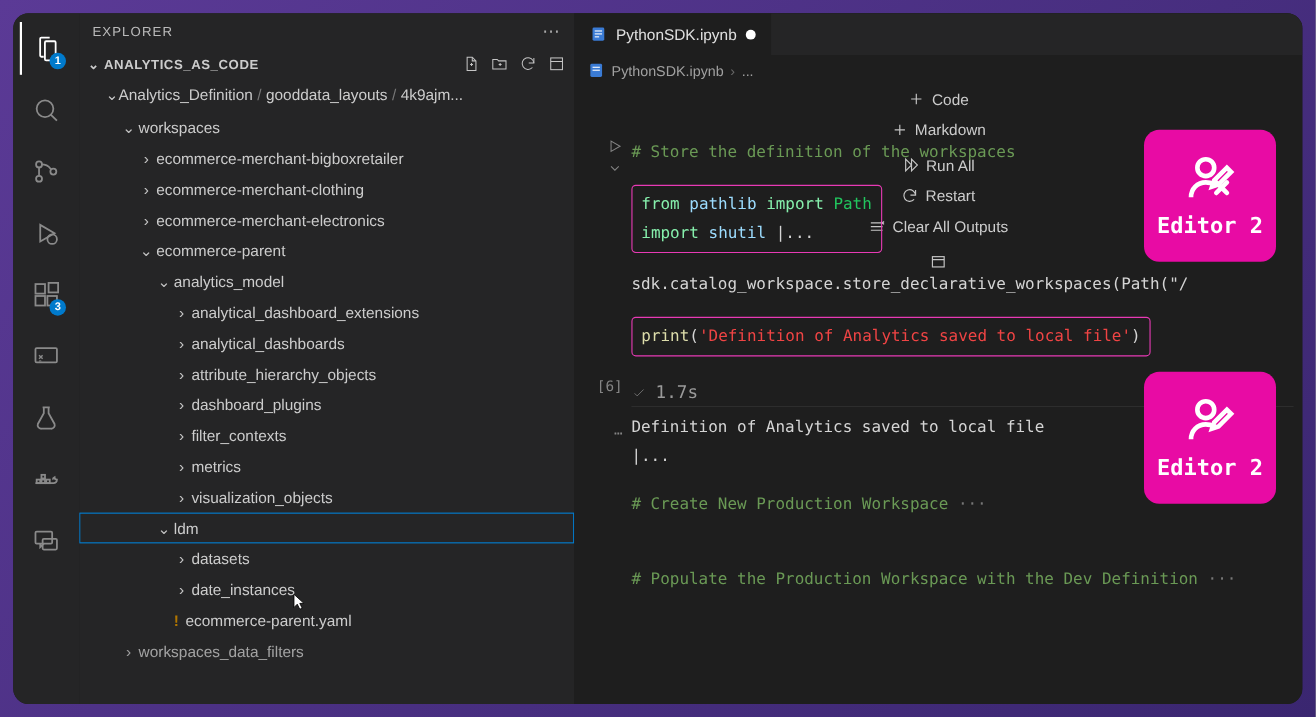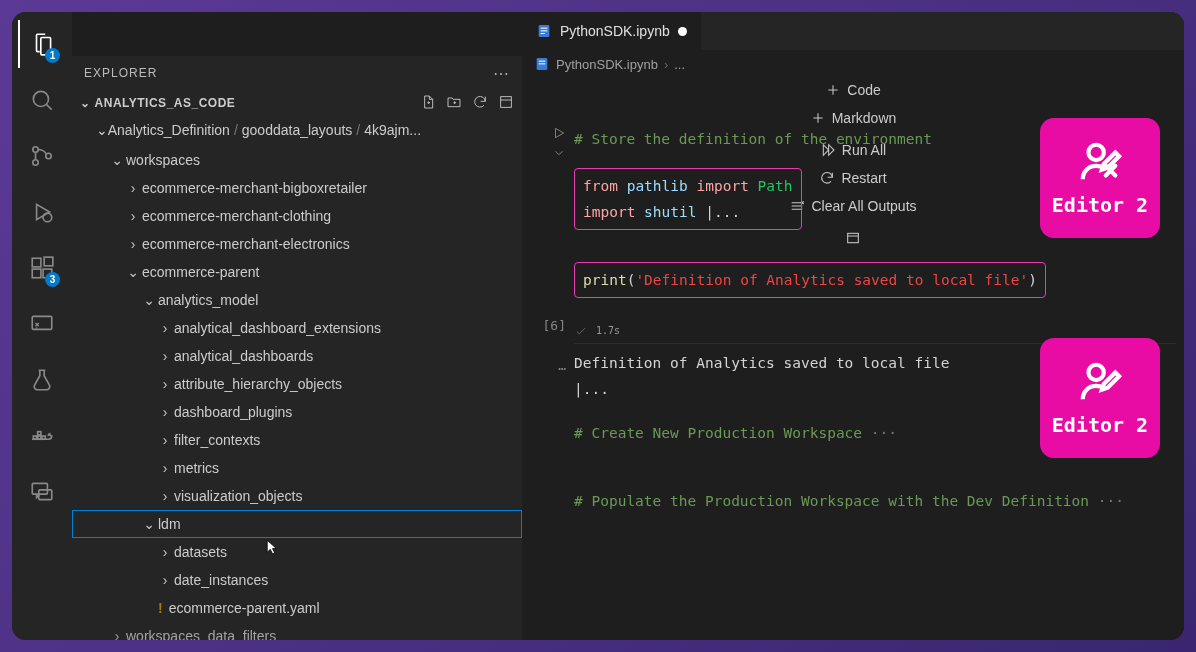--- a/index.html
+++ b/index.html
@@ -56,21 +56,20 @@
   align-items: center;
   justify-content: center;
 }
 .sidebar {
   width: 450px;
   background: #252526;
   display: flex;
   flex-direction: column;
   color: #ccc;
   overflow: hidden;
-  margin-top: 44px;
 }
 .sidebar-header {
   height: 34px;
   display: flex;
   align-items: center;
   justify-content: space-between;
   padding: 0 12px;
   font-size: 12px;
   letter-spacing: 1px;
   color: #bbb;
@@ -202,21 +201,21 @@
   align-items: flex-end;
   padding-right: 8px;
   color: #858585;
   font-size: 13px;
   gap: 6px;
 }
 .gutter svg { width: 14px; height: 14px; stroke: #858585; fill: none; stroke-width: 1.6; }
 .cell-body { flex: 1; }
 .code-line { line-height: 26px; white-space: pre; }
 .comment { color: #6a9955; }
-.kw { color: #fca5a5; }
+.kw { color: #86efac; }
 .mod { color: #22c55e; }
 .id { color: #9cdcfe; }
 .fn { color: #dcdcaa; }
 .str { color: #ef4444; }
 .plain { color: #d4d4d4; }
 .box {
   border: 1px solid #e83ab5;
   border-radius: 4px;
   padding: 4px 8px;
   display: inline-block;
@@ -224,21 +223,21 @@
 }
 .output {
   color: #d4d4d4;
   line-height: 26px;
 }
 .exec-row {
   display: flex;
   align-items: center;
   gap: 8px;
   color: #9a9a9a;
-  font-size: 10px;
+  font-size: 16px;
   height: 26px;
   border-bottom: 1px solid #2d2d2d;
   margin-bottom: 6px;
 }
 .exec-row svg { width: 14px; height: 14px; stroke: #9a9a9a; fill: none; }
 .tag-badge {
   position: absolute;
   right: 24px;
   width: 120px;
   height: 120px;
@@ -519,27 +518,28 @@
       <div class="cell">
         <div class="gutter">
           <svg viewBox="0 0 24 24">
               <path d="M6 4v16l14-8z"></path>
             </svg>
           <svg viewBox="0 0 24 24">
               <path d="M6 9l6 6 6-6"></path>
             </svg>
         </div>
         <div class="cell-body">
-          <div class="code-line"><span class="comment"># Store the definition of the environment</span></div>
+          <div class="code-line"><span class="comment"># Store the definition of the workspaces</span></div>
           <div style="height:14px"></div>
           <div class="box">
             <div class="code-line"><span class="kw">from</span><span class="id"> pathlib </span><span class="kw">import</span><span class="mod"> Path</span></div>
             <div class="code-line"><span class="kw">import</span><span class="id"> shutil </span><span class="plain">|</span><span class="plain">...</span></div>
           </div>
           <div style="height:14px"></div>
+          <div class="code-line"><span class="plain">sdk.catalog_workspace.store_declarative_workspaces(Path("/</span></div>
           <div style="height:14px"></div>
           <div class="box">
             <div class="code-line"><span class="fn">print</span><span class="plain">(</span><span class="str">'Definition of Analytics saved to local file'</span><span class="plain">)</span></div>
           </div>
         </div>
       </div>
 
       <div class="cell">
         <div class="gutter" style="justify-content:flex-start">
           <span>[6]</span>

